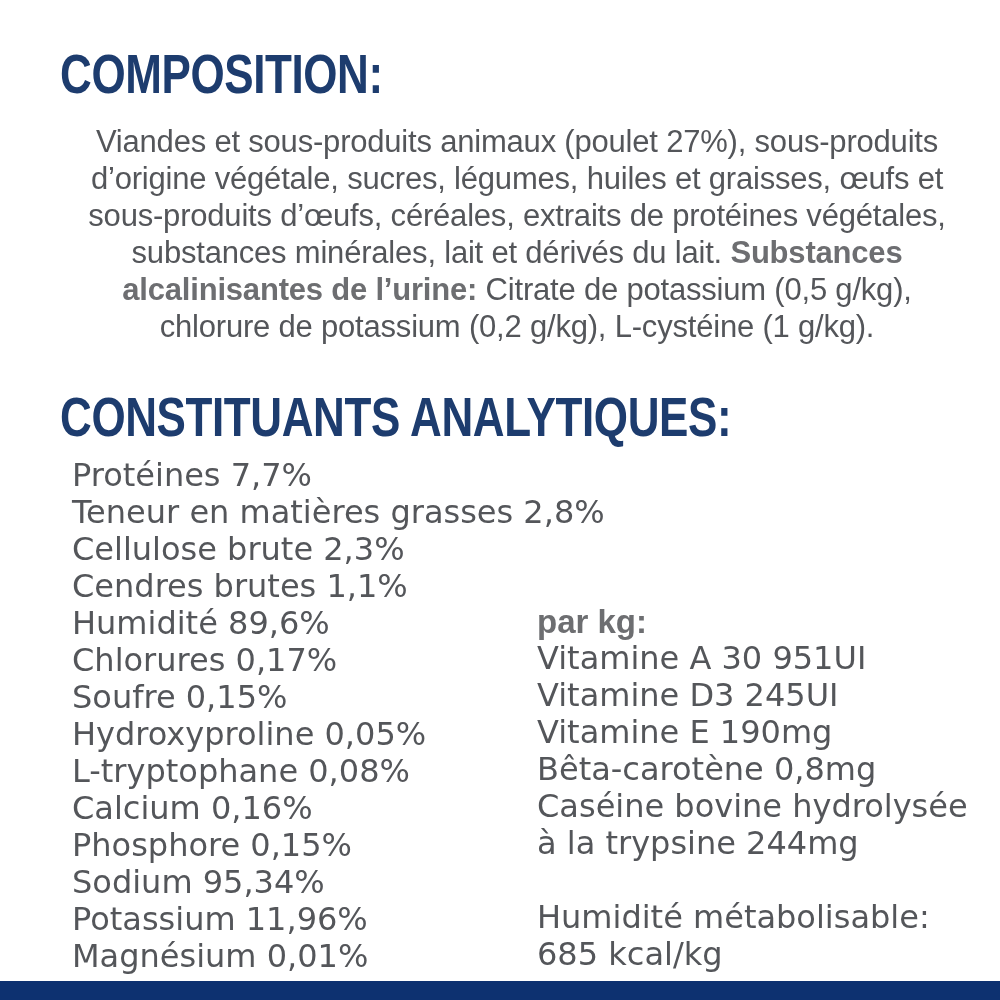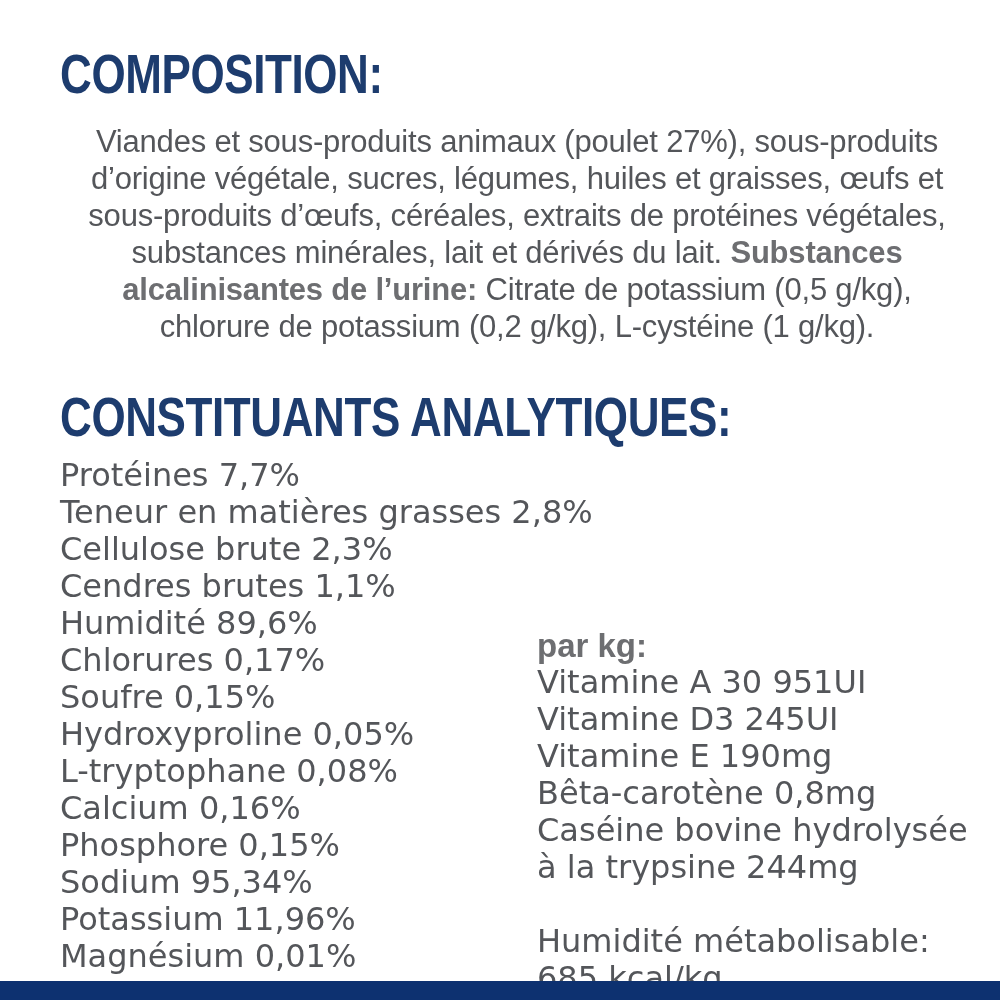--- a/index.html
+++ b/index.html
@@ -45,41 +45,40 @@
     letter-spacing: -0.2px;
     text-align: center;
   }
   .bold-gray {
     font-weight: 700;
     color: var(--bold-gray, #6d6e71);
   }
 
   .constituents-list {
     position: absolute;
-    left: 60px;
+    left: 72px;
     top: 457px;
     font-size: 32px;
     line-height: 37px;
     color: var(--body-gray, #505256);
   }
   .constituents-list .row { white-space: nowrap; }
 
   .per-kg-column {
     position: absolute;
     left: 537px;
     top: 603px;
     width: 455px;
     font-size: 32px;
     line-height: 37px;
     color: var(--body-gray, #505256);
   }
   .per-kg-label {
     font-family: "Liberation Sans", sans-serif;
     font-size: 33px;
-    margin-top: 24px;
   }
   .column-gap-spacer { height: 37px; }
 
   .footer-bar {
     position: absolute;
     left: 0;
     bottom: 0;
     width: 100%;
     height: 19px;
     background: var(--footer-navy, #0d3170);

